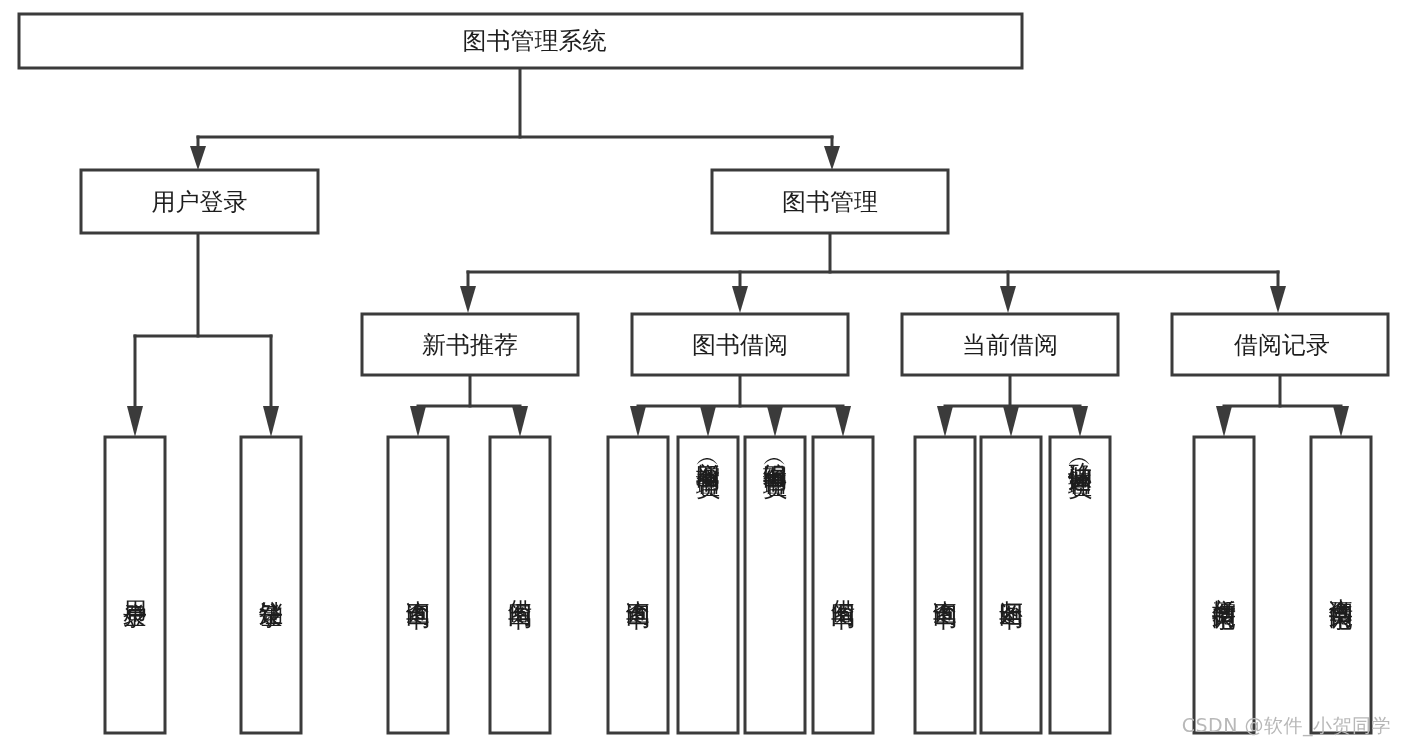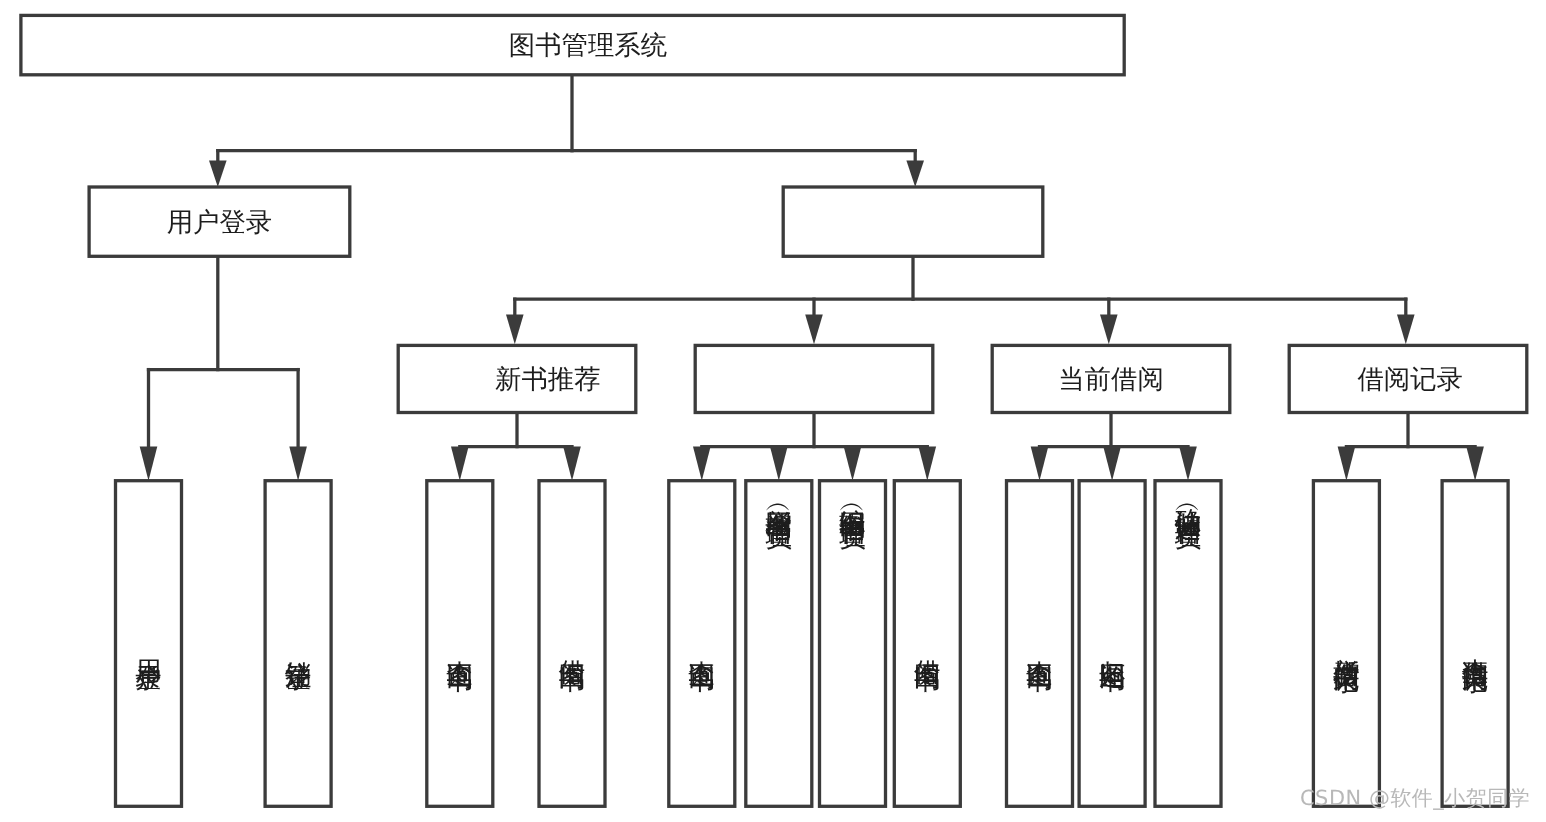--- a/index.html
+++ b/index.html
@@ -185,25 +185,31 @@
   </svg>
 
   <div class="hlabel-wrap" style="left:19px; top:14px; width:1003px; height:54px;margin-left:14px;">
     <span class="hlabel-text">图书管理系统</span>
   </div>
 
   <div class="hlabel-wrap" style="left:81px; top:170px; width:237px; height:63px;">
     <span class="hlabel-text">用户登录</span>
   </div>
 
-
-  <div class="hlabel-wrap" style="left:362px; top:314px; width:216px; height:61px;margin-left:28px;">
+  <div class="hlabel-wrap" style="left:712px; top:170px; width:236px; height:63px;">
+    <span class="hlabel-text">图书管理</span>
+  </div>
+
+  <div class="hlabel-wrap" style="left:362px; top:314px; width:216px; height:61px;">
     <span class="hlabel-text">新书推荐</span>
   </div>
 
+  <div class="hlabel-wrap" style="left:632px; top:314px; width:216px; height:61px;">
+    <span class="hlabel-text">图书借阅</span>
+  </div>
 
   <div class="hlabel-wrap" style="left:902px; top:314px; width:216px; height:61px;">
     <span class="hlabel-text">当前借阅</span>
   </div>
 
   <div class="hlabel-wrap" style="left:1172px; top:314px; width:220px; height:61px;">
     <span class="hlabel-text">借阅记录</span>
   </div>
 
   <div class="vlabel-wrap center" style="left:105px; top:437px; width:60px; height:296px;">

